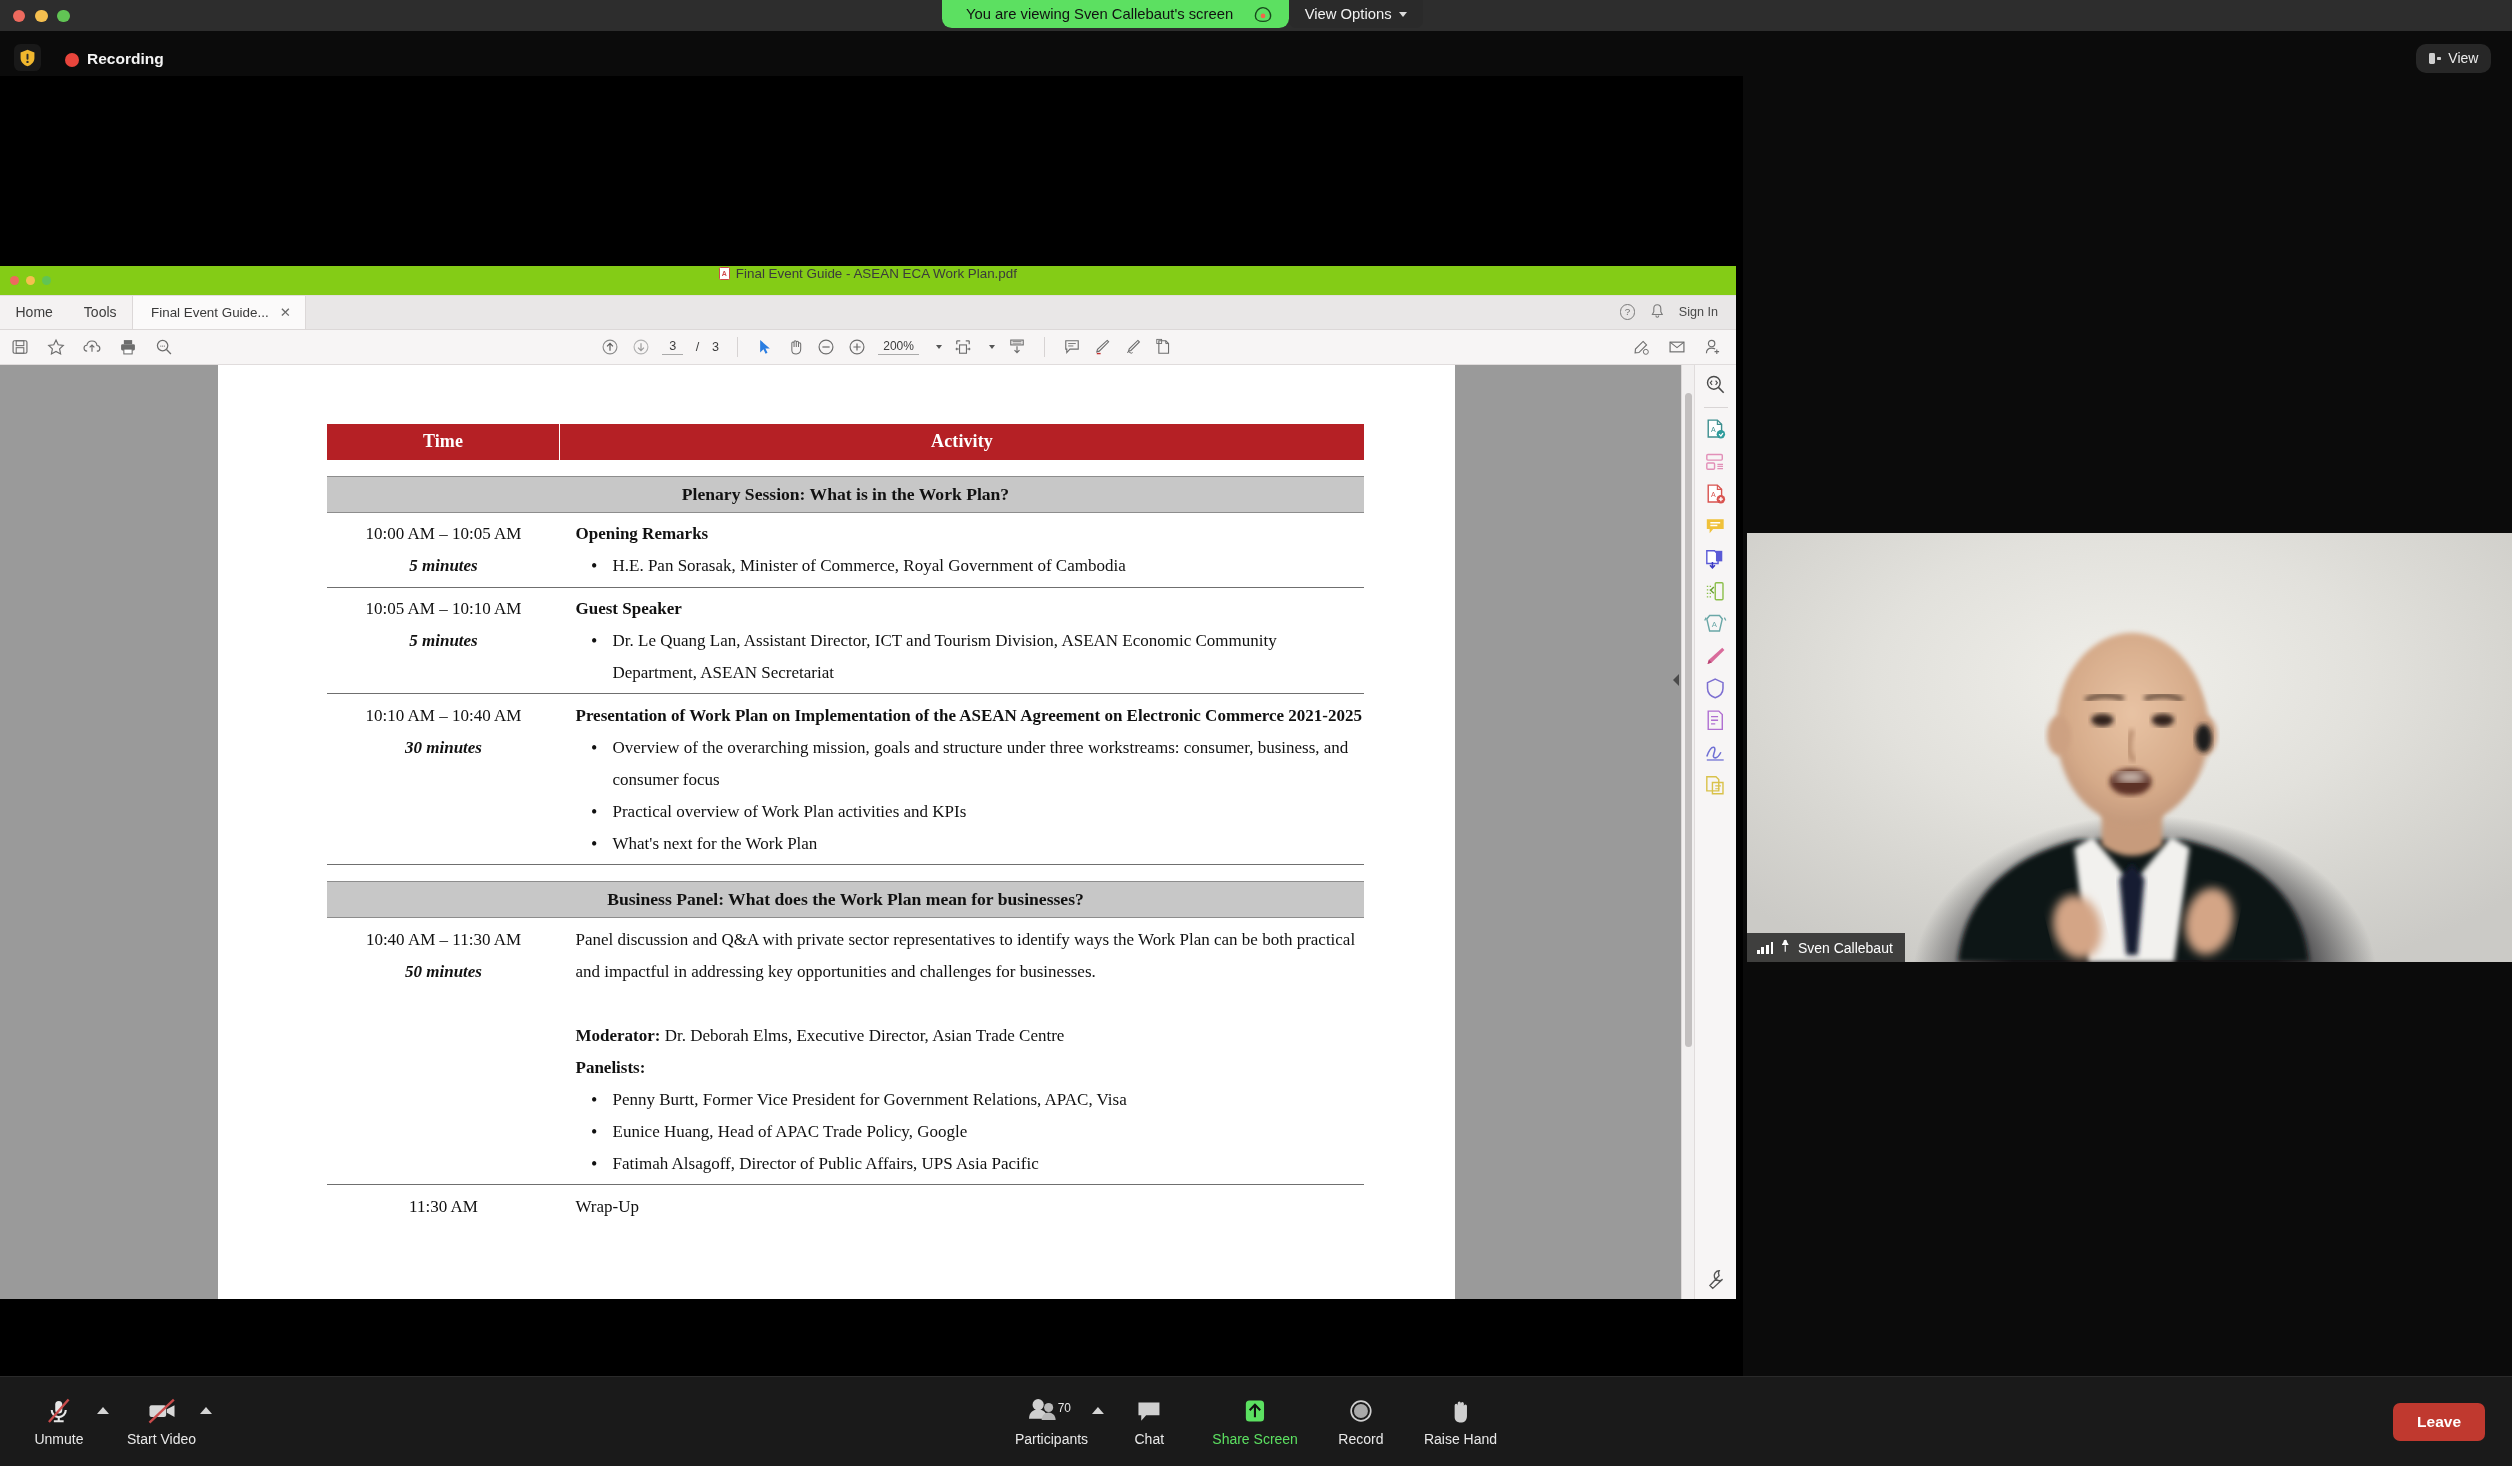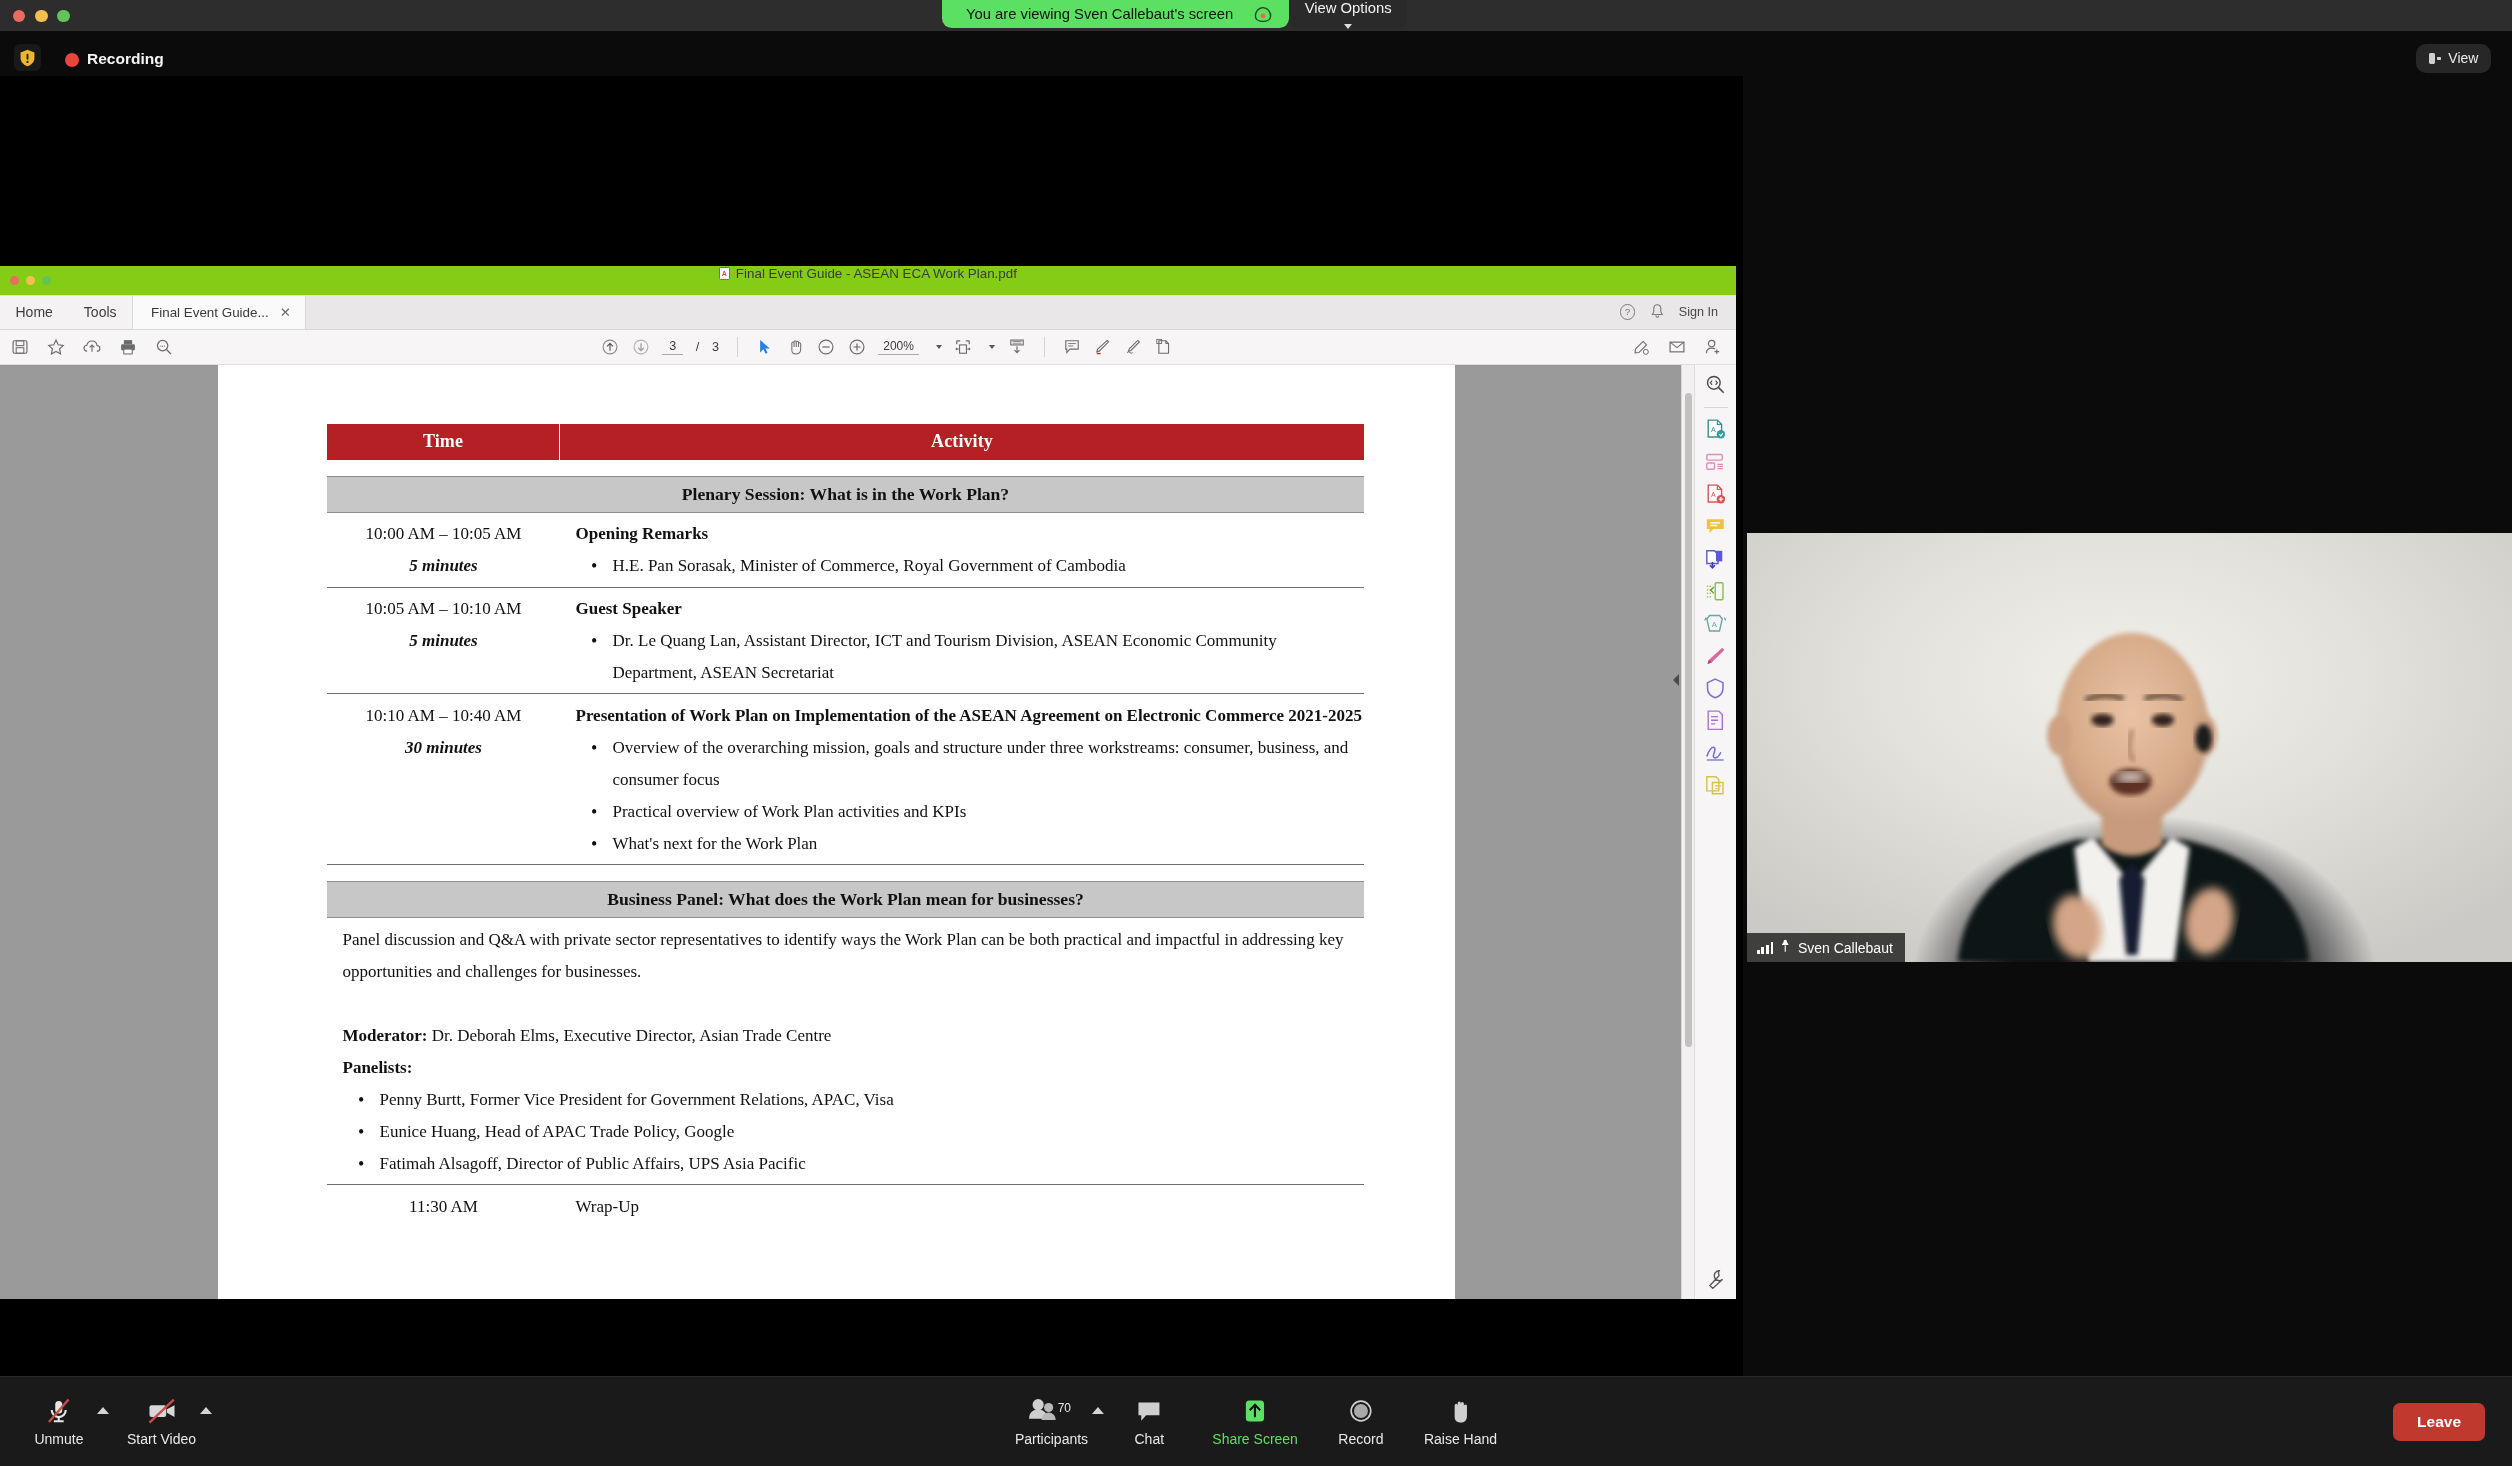--- a/index.html
+++ b/index.html
@@ -51,21 +51,20 @@
   }
   .share-cloud svg { display:block; }
   .view-options {
     background: #2a2a2a;
     color: #f2f2f2;
     font-size: 14.8px;
     display: flex; align-items: center; gap: 7.7px;
     padding: 0 15.5px;
     height: 28px;
     border-radius: 0 0 7px 7px;
-    flex-direction: column;
   }
   .caret-dn {
     width: 0; height: 0;
     border-left: 4.9px solid transparent;
     border-right: 4.9px solid transparent;
     border-top: 5.6px solid #dcdcdc;
     display:inline-block;
   }
 
   
@@ -646,20 +645,24 @@
                     <li>Overview of the overarching mission, goals and structure under three workstreams: consumer, business, and consumer focus</li>
                     <li>Practical overview of Work Plan activities and KPIs</li>
                     <li>What's next for the Work Plan</li>
                   </ul>
                 </div>
               </div>
 
               <div class="section-band">Business Panel: What does the Work Plan mean for businesses?</div>
 
               <div class="ag-body-row">
+                <div class="time-cell">
+                  <span>10:40 AM – 11:30 AM</span>
+                  <span class="dur">50 minutes</span>
+                </div>
                 <div class="act-cell">
                   <div class="plain">Panel discussion and Q&amp;A with private sector representatives to identify ways the Work Plan can be both practical and impactful in addressing key opportunities and challenges for businesses.</div>
                   <div class="spacer-line"></div>
                   <div class="plain"><span class="hd">Moderator:</span><span> Dr. Deborah Elms, Executive Director, Asian Trade Centre</span></div>
                   <div class="plain hd">Panelists:</div>
                   <ul class="bullets">
                     <li>Penny Burtt, Former Vice President for Government Relations, APAC, Visa</li>
                     <li>Eunice Huang, Head of APAC Trade Policy, Google</li>
                     <li>Fatimah Alsagoff, Director of Public Affairs, UPS Asia Pacific</li>
                   </ul>

